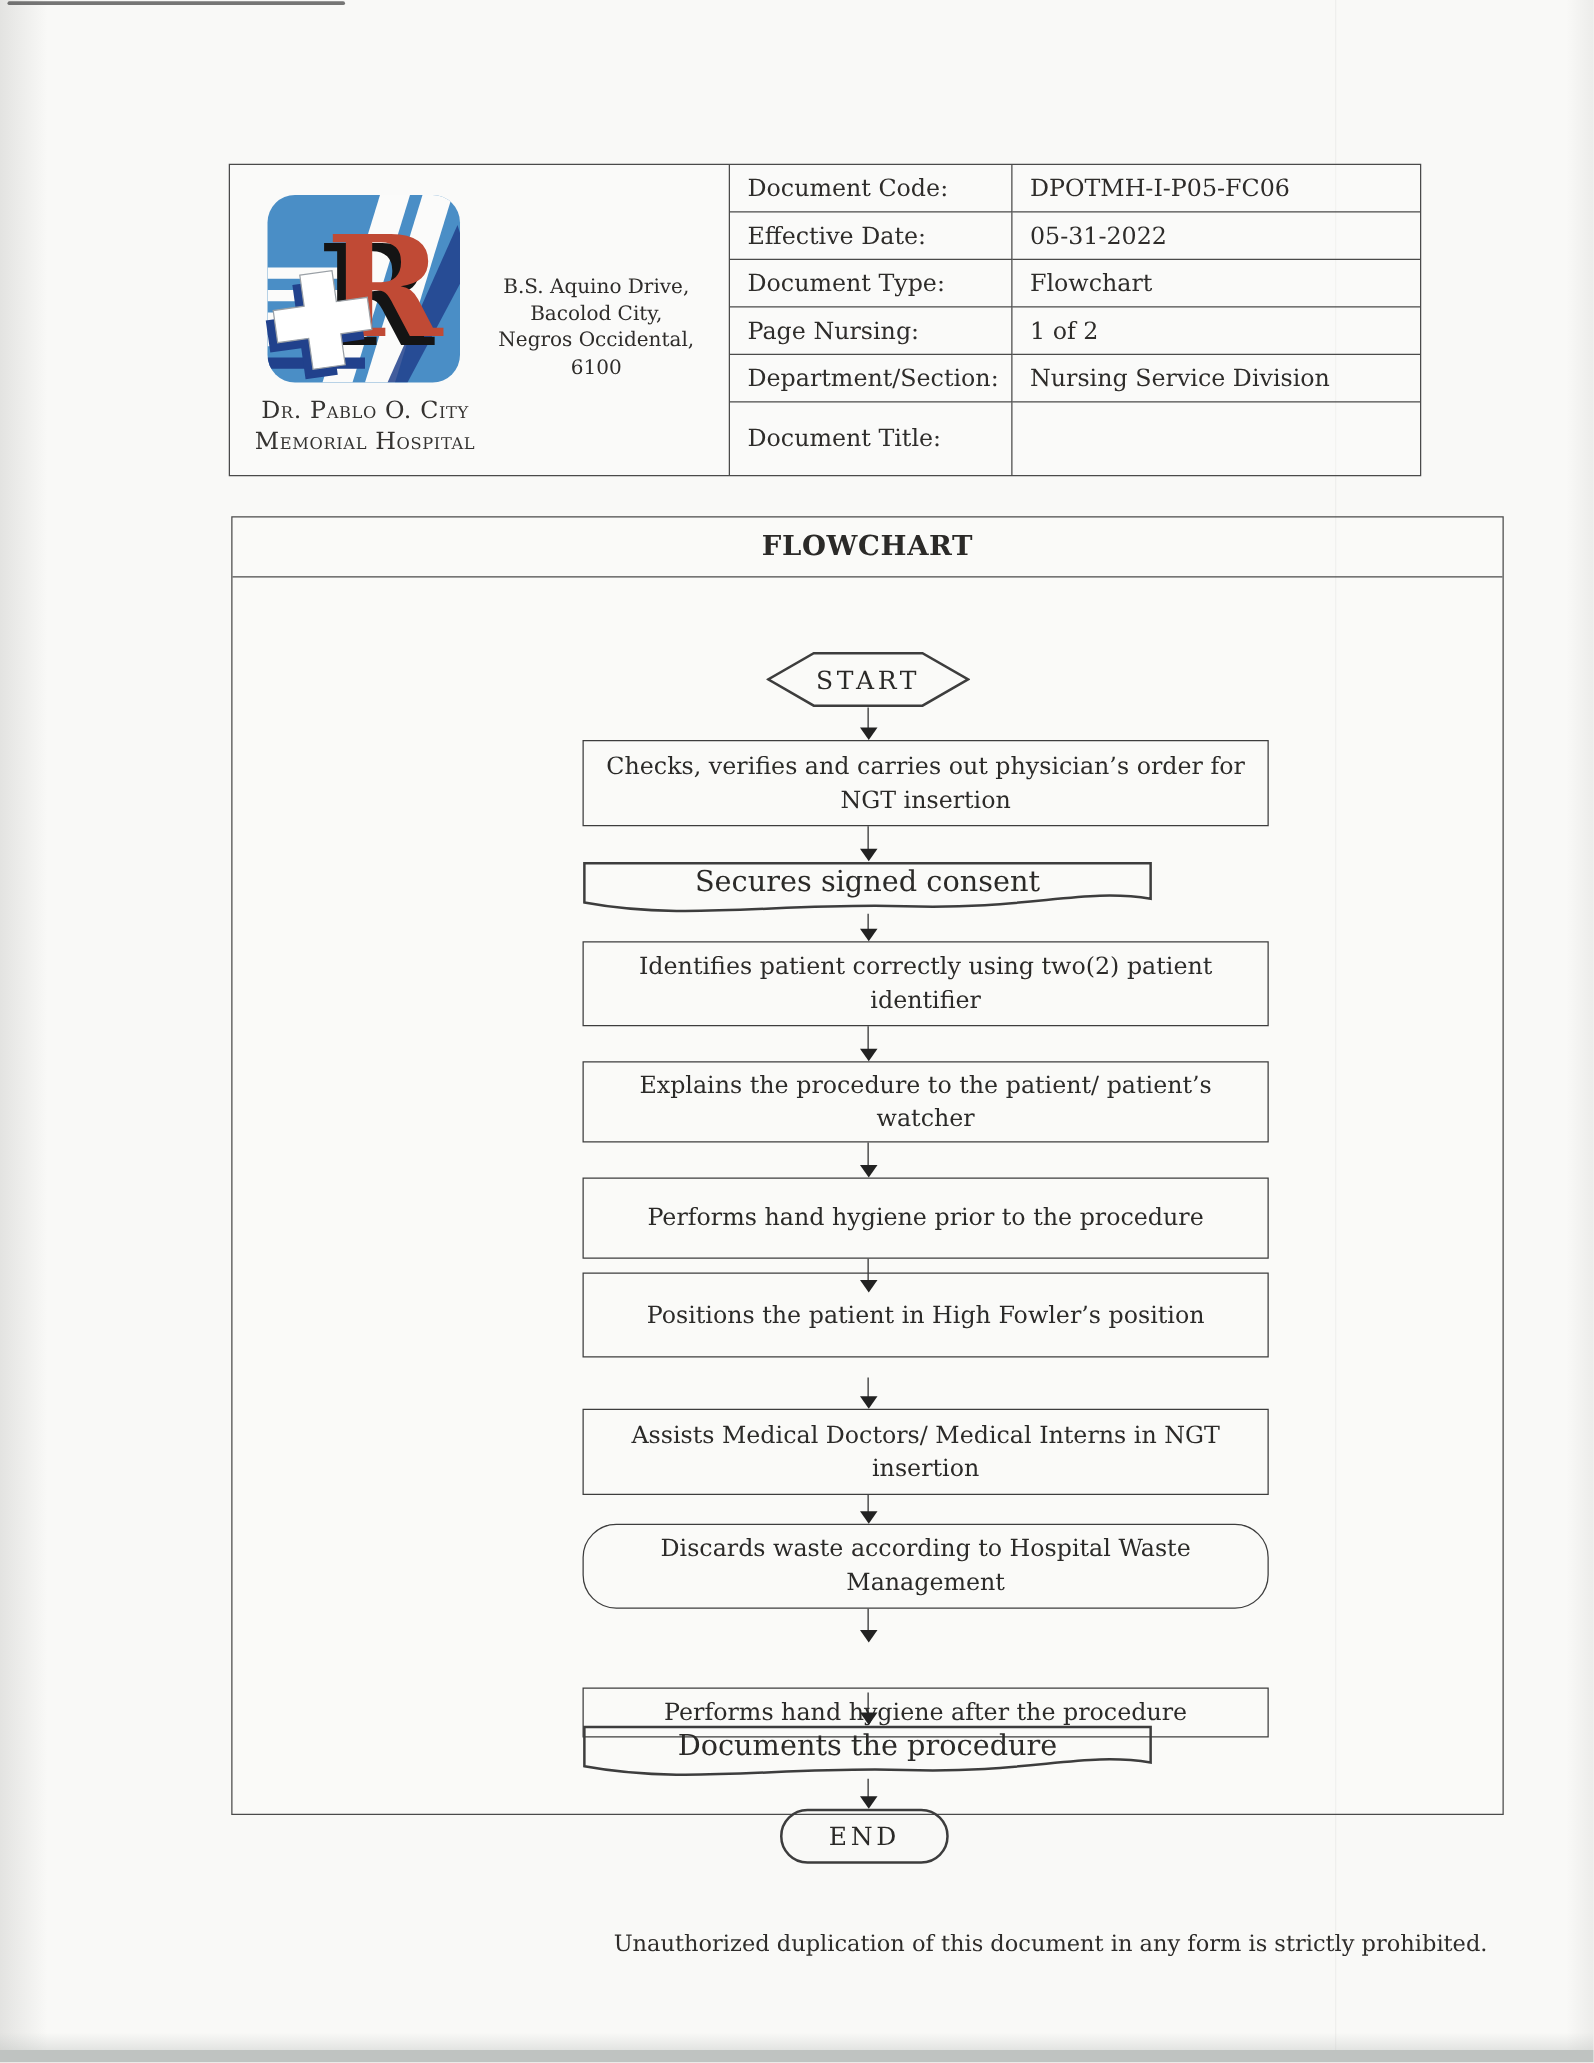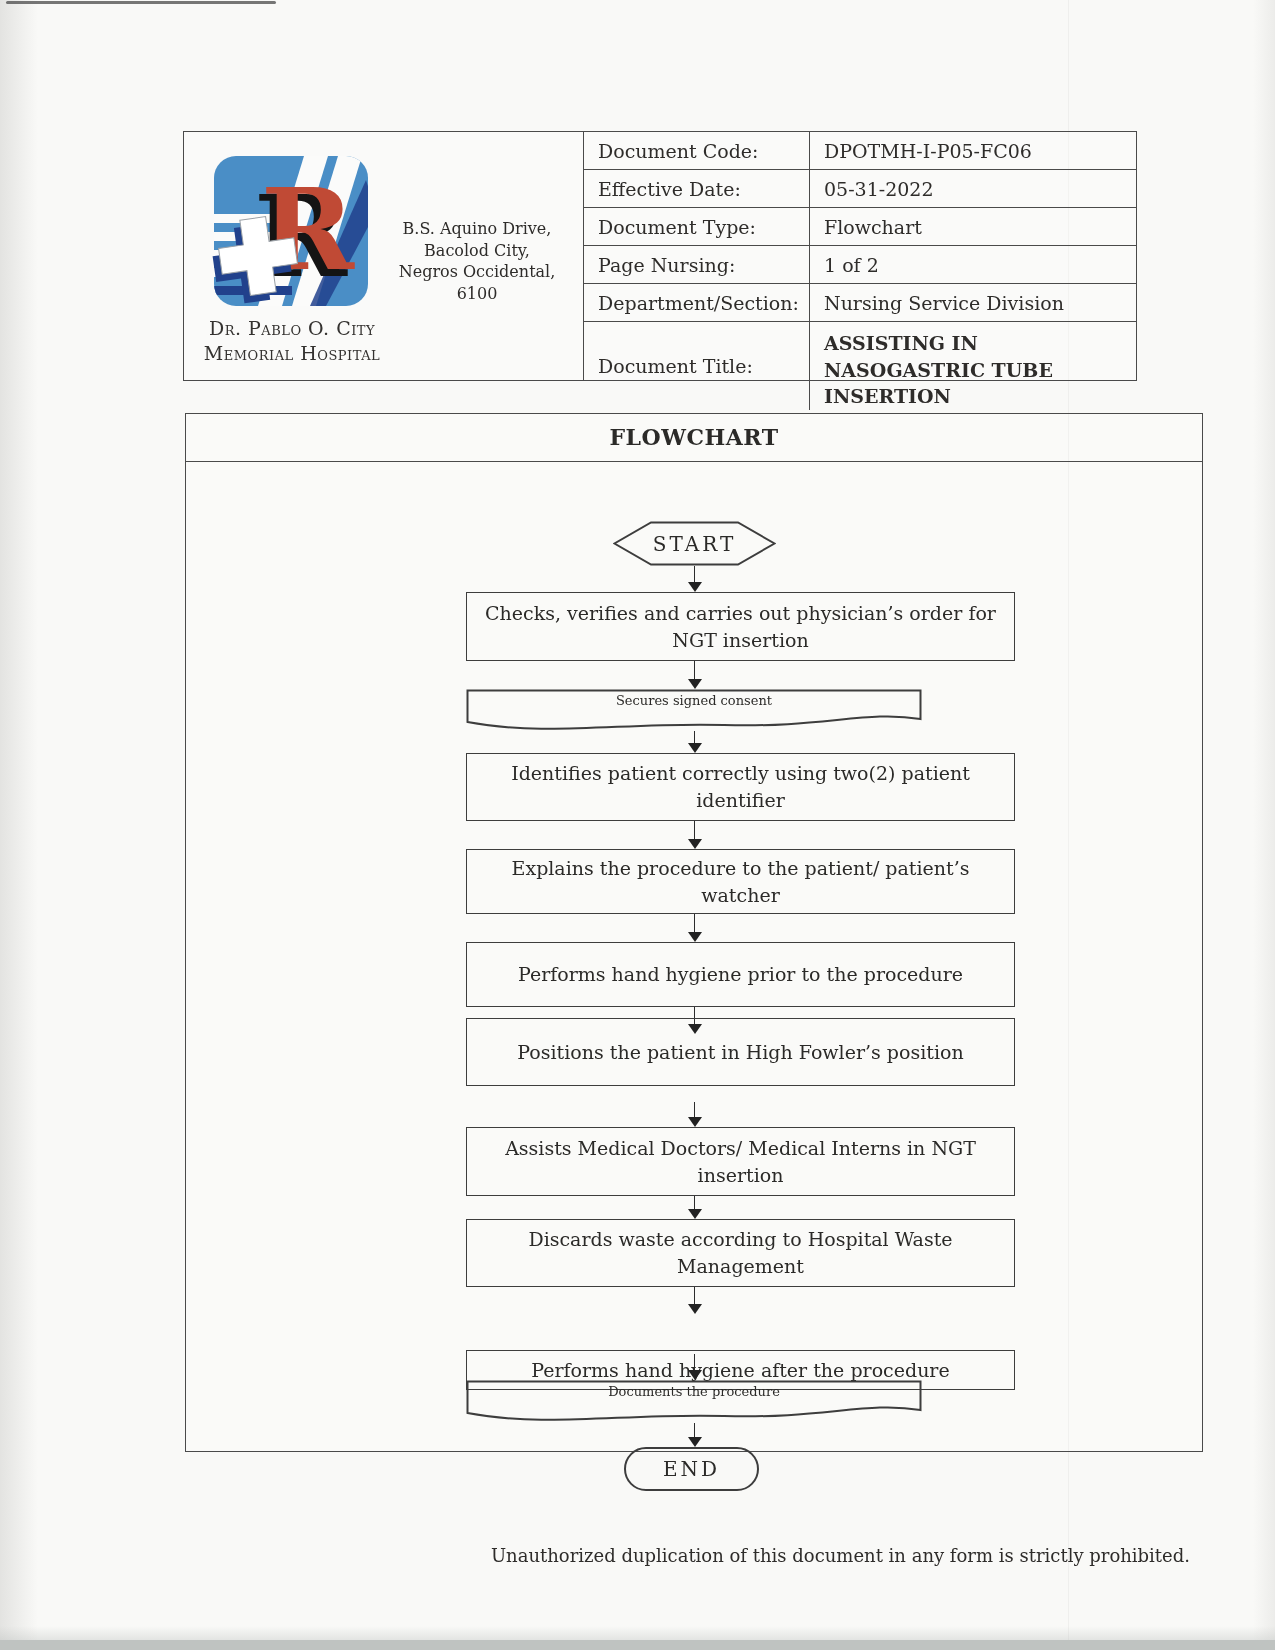--- a/index.html
+++ b/index.html
@@ -44,21 +44,21 @@
   .flow-title{height:48px;line-height:46px;border-bottom:1.8px solid #4a4a4a;box-sizing:border-box;
     text-align:center;font-weight:bold;font-size:22px;letter-spacing:.5px;color:#2b2a28;}
   .canvas{position:relative;width:100%;height:989px;}
 
   .step{position:absolute;left:280px;width:549px;box-sizing:border-box;
     border:1.8px solid #3d3d3d;display:flex;align-items:center;justify-content:center;
     text-align:center;font-size:19px;line-height:1.42;padding:2px 18px;color:#2b2a28;}
   .docstep{position:absolute;left:280px;width:456px;height:48px;border:none;padding:0;}
   .docstep svg{position:absolute;left:0;top:0;}
   .docstep .doc-text{position:absolute;left:0;top:4px;width:100%;text-align:center;
-    font-size:13px;color:#2b2a28;}
+    font-size:23px;color:#2b2a28;}
 
   .term{position:absolute;display:flex;align-items:center;justify-content:center;
     font-size:20px;letter-spacing:3px;color:#2b2a28;}
   .term svg{position:absolute;left:0;top:0;}
   .term span{position:relative;}
   .end-shape{border:2px solid #3d3d3d;border-radius:24px;box-sizing:border-box;}
 
   .arrow{position:absolute;left:501px;width:15px;display:flex;flex-direction:column;align-items:center;}
   .arrow .shaft{width:0;flex:1;border-left:1.9px solid #2c2c2c;}
   .arrow .head{width:0;height:0;border-left:7px solid transparent;border-right:7px solid transparent;
@@ -121,21 +121,20 @@
       <div class="cell">DPOTMH-I-P05-FC06</div>
       <div class="cell lab">Effective Date:</div>
       <div class="cell">05-31-2022</div>
       <div class="cell lab">Document Type:</div>
       <div class="cell">Flowchart</div>
       <div class="cell lab">Page Nursing:</div>
       <div class="cell">1 of 2</div>
       <div class="cell lab">Department/Section:</div>
       <div class="cell">Nursing Service Division</div>
       <div class="cell lab row6">Document Title:</div>
-      <div class="cell row6 title-val">ASSISTING IN NASOGASTRIC TUBE INSERTION</div>
     </div>
   </div>
 
   <div class="flow">
     <div class="flow-title">FLOWCHART</div>
     <div class="canvas">
 
       <div class="term" style="left:427px;top:59px;width:163px;height:45px;">
         <svg width="163" height="45" viewBox="0 0 163 45">
           <polygon points="38,1.5 125,1.5 161.5,22.5 125,43.5 38,43.5 1.5,22.5" fill="none" stroke="#3d3d3d" stroke-width="2"></polygon>
@@ -200,21 +199,21 @@
         </div>
 
       <div class="step" style="top:665px;height:69px;">
         <span>Assists Medical Doctors/ Medical Interns in NGT insertion</span>
       </div>
       <div class="arrow" style="top:734px;height:23px;">
           <span class="shaft"></span>
           <span class="head"></span>
         </div>
 
-      <div class="step" style="top:757px;height:68px;">
+      <div class="step" style="top:757px;height:68px;border-radius:27px;">
         <span>Discards waste according to Hospital Waste Management</span>
       </div>
       <div class="arrow" style="top:825px;height:27px;">
           <span class="shaft"></span>
           <span class="head"></span>
         </div>
 
       <div class="step" style="top:888px;height:40px;">
         <span>Performs hand hygiene after the procedure</span>
       </div>

